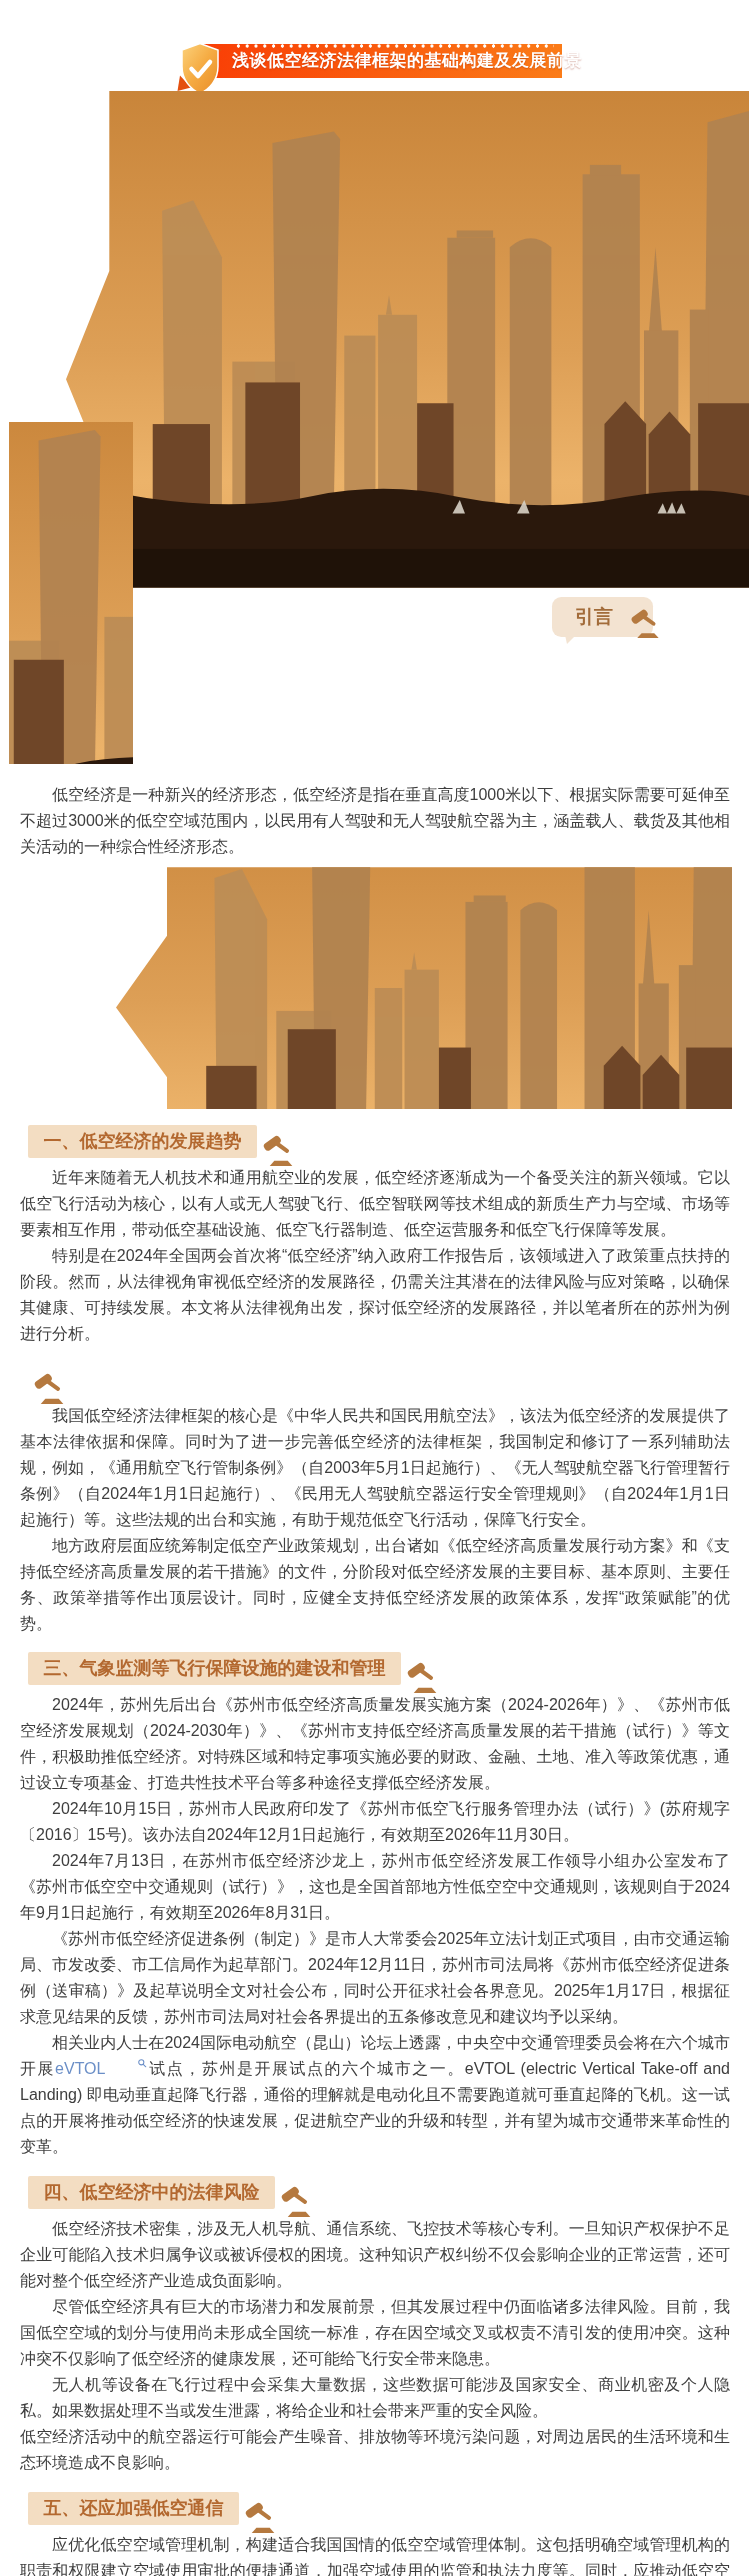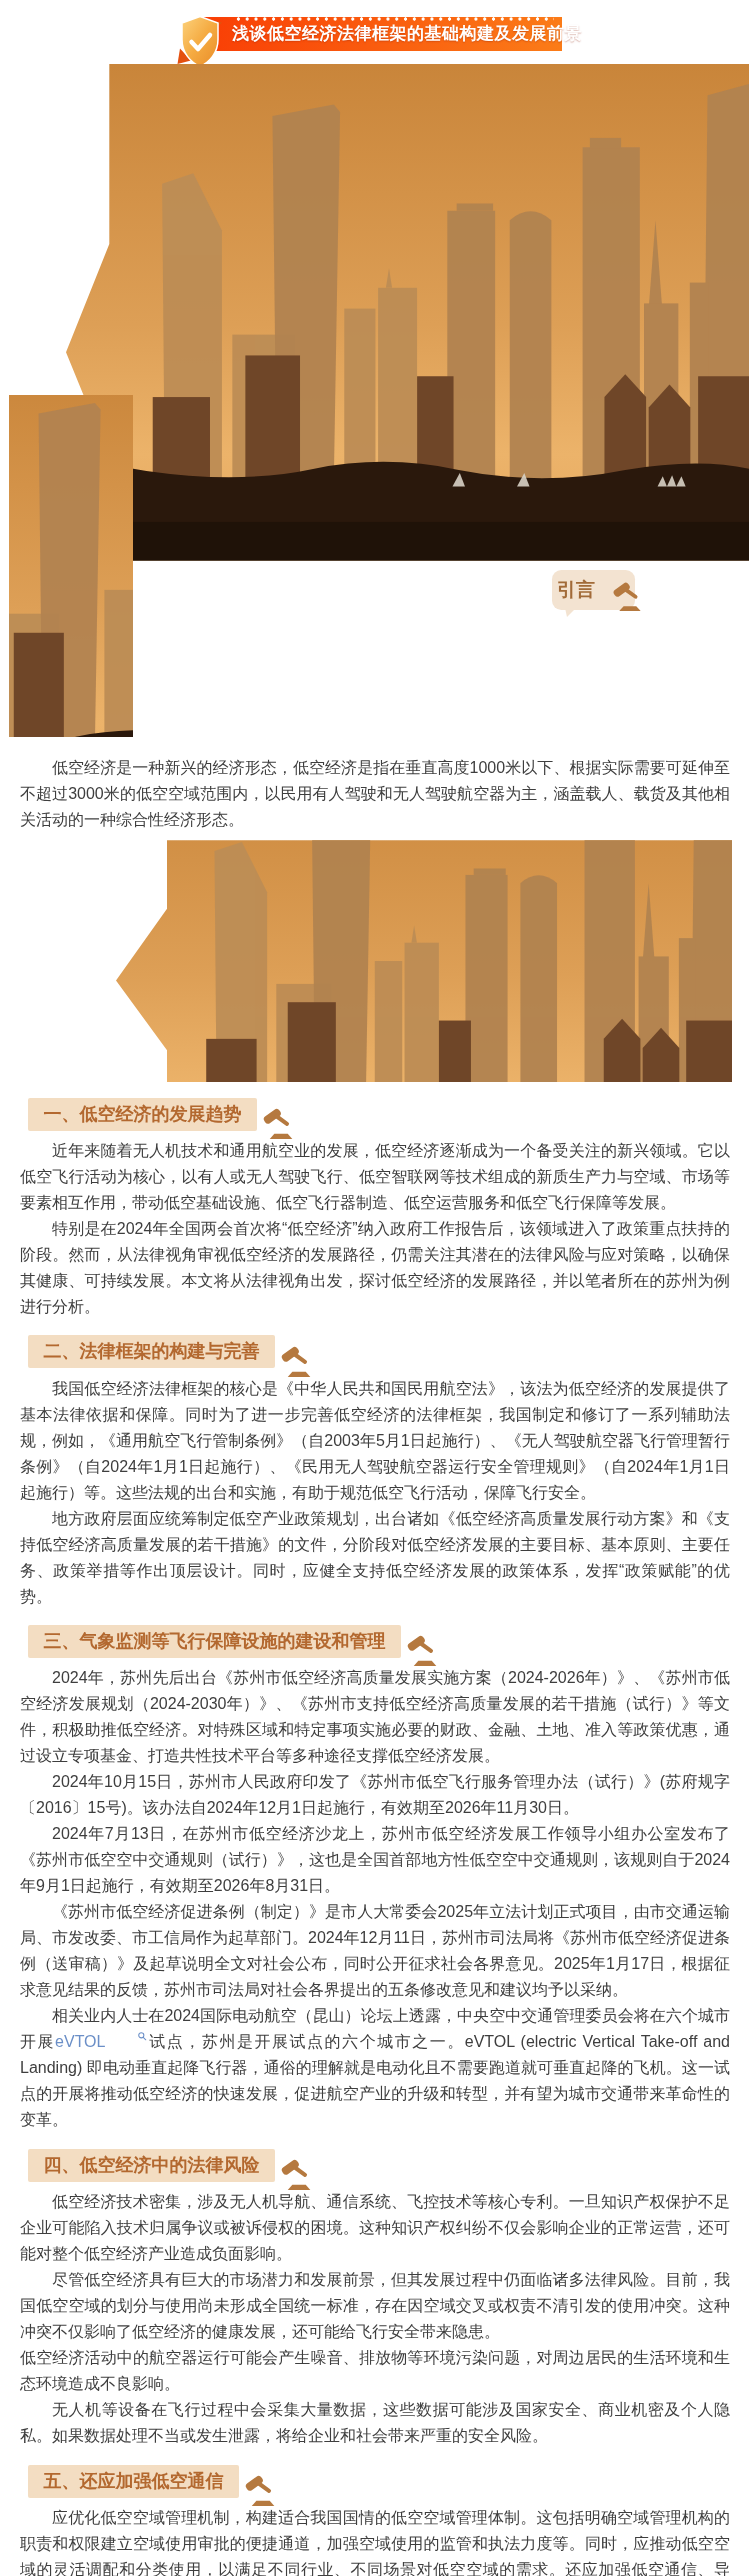--- a/index.html
+++ b/index.html
@@ -7,21 +7,21 @@
     --pill-bg:#f3ddc2; --heading-text:#b3682f; --gavel:#b5793f;
     --bubble-bg:#f3e3d1; --bubble-text:#a26b39;
     --panel-bg:#f6efdf; --body-text:#3e3e3e;
     --link-blue:#6b8fc7; --pin-red:#b5452c; --divider:#ececec;
   }
   html,body{margin:0;padding:0;background:#fff;}
   body{min-height:3662px;font-family:"Liberation Sans","DejaVu Sans",sans-serif;color:var(--body-text);}
   .page{width:750px;position:relative;overflow:hidden;background:#fff;}
 
   
-  .title-wrap{padding-top:13px;}
+  .title-wrap{padding-top:40px;}
   .banner{position:relative;width:364px;height:34px;margin-left:198px;
           background:linear-gradient(100deg,var(--banner-a),var(--banner-b));}
   .banner .dots{height:4.1px;margin:3.6px 8.2px 0 36px;
     background-image:radial-gradient(circle,#ffffff 1.5px,rgba(255,255,255,0) 1.9px);
     background-size:8.8px 4.1px;background-position:0 0;background-repeat:repeat-x;}
   .banner .title-text{margin:1.5px 5.2px 0 34px;text-align:center;color:#fff;font-weight:700;
     font-size:17px;letter-spacing:0.5px;white-space:nowrap;text-shadow:0 1px 1.5px rgba(140,30,0,.35);}
   .badge{position:absolute;left:-23px;top:-3.1px;width:50px;height:57px;}
 
   
@@ -32,21 +32,21 @@
   .img-b{position:absolute;left:9.3px;top:331px;width:124px;height:342px;}
   .img-c{margin:7.2px 0 0 116px;width:616px;height:242px;
     clip-path:polygon(8.28% 0,100% 0,100% 100%,8.28% 100%,8.28% 86.8%,0 57.9%,8.28% 28.3%);}
 
   
   .tag-bubble{position:absolute;background:var(--bubble-bg);border-radius:9.3px;
     color:var(--bubble-text);font-weight:700;display:flex;align-items:center;}
   .tag-bubble::after{content:'';position:absolute;left:13.4px;bottom:-7.7px;width:0;height:0;
     border-left:2.1px solid transparent;border-right:9.3px solid transparent;
     border-top:9.3px solid var(--bubble-bg);}
-  .tag-intro{left:552px;top:506px;width:78px;height:40px;font-size:19px;padding-left:5px;}
+  .tag-intro{left:552px;top:506px;width:78px;height:40px;font-size:19px;padding-left:23px;}
   .tag-intro .gavel{position:absolute;right:-11.3px;top:8.2px;width:36px;height:36px;}
 
   
   .text-col{padding:0 20px;}
   .body-p{margin:0;font-size:16px;line-height:26px;color:var(--body-text);
     text-align:justify;text-indent:2em;}
   .body-p.noindent{text-indent:0;}
   .intro-block{margin-top:18.5px;}
   .evtol-link{color:var(--link-blue);text-decoration:none;}
   .sup-search{display:inline-block;vertical-align:super;line-height:0;}
@@ -180,21 +180,21 @@
           </svg></span>
     </div>
     <div class="text-col">
         <p class="body-p">近年来随着无人机技术和通用航空业的发展，低空经济逐渐成为一个备受关注的新兴领域。它以低空飞行活动为核心，以有人或无人驾驶飞行、低空智联网等技术组成的新质生产力与空域、市场等要素相互作用，带动低空基础设施、低空飞行器制造、低空运营服务和低空飞行保障等发展。</p>
         <p class="body-p">特别是在2024年全国两会首次将“低空经济”纳入政府工作报告后，该领域进入了政策重点扶持的阶段。然而，从法律视角审视低空经济的发展路径，仍需关注其潜在的法律风险与应对策略，以确保其健康、可持续发展。本文将从法律视角出发，探讨低空经济的发展路径，并以笔者所在的苏州为例进行分析。</p>
       </div>
   </section>
 
   <section class="sec">
     <div class="heading-row">
-      <span class="pill">二、法律框架的构建与完善</span><span class="gavel"><svg viewBox="0 0 74 74" width="100%" height="100%">
+      <span class="gavel"><svg viewBox="0 0 74 74" width="100%" height="100%">
             <g fill="var(--gavel)">
               <rect x="6" y="16" width="36" height="16" rx="7" transform="rotate(-36 24 24)"></rect>
               <rect x="25" y="27" width="34" height="8" rx="4" transform="rotate(36 42 31)"></rect>
               <path d="M28 58 l26 0 l9 10 l-44 0 z"></path>
             </g>
           </svg></span>
     </div>
     <div class="text-col">
         <p class="body-p">我国低空经济法律框架的核心是《中华人民共和国民用航空法》，该法为低空经济的发展提供了基本法律依据和保障。同时为了进一步完善低空经济的法律框架，我国制定和修订了一系列辅助法规，例如，《通用航空飞行管制条例》（自2003年5月1日起施行）、《无人驾驶航空器飞行管理暂行条例》（自2024年1月1日起施行）、《民用无人驾驶航空器运行安全管理规则》（自2024年1月1日起施行）等。这些法规的出台和实施，有助于规范低空飞行活动，保障飞行安全。</p>
         <p class="body-p">地方政府层面应统筹制定低空产业政策规划，出台诸如《低空经济高质量发展行动方案》和《支持低空经济高质量发展的若干措施》的文件，分阶段对低空经济发展的主要目标、基本原则、主要任务、政策举措等作出顶层设计。同时，应健全支持低空经济发展的政策体系，发挥“政策赋能”的优势。</p>
@@ -229,22 +229,22 @@
             <g fill="var(--gavel)">
               <rect x="6" y="16" width="36" height="16" rx="7" transform="rotate(-36 24 24)"></rect>
               <rect x="25" y="27" width="34" height="8" rx="4" transform="rotate(36 42 31)"></rect>
               <path d="M28 58 l26 0 l9 10 l-44 0 z"></path>
             </g>
           </svg></span>
     </div>
     <div class="text-col">
         <p class="body-p">低空经济技术密集，涉及无人机导航、通信系统、飞控技术等核心专利。一旦知识产权保护不足企业可能陷入技术归属争议或被诉侵权的困境。这种知识产权纠纷不仅会影响企业的正常运营，还可能对整个低空经济产业造成负面影响。</p>
         <p class="body-p">尽管低空经济具有巨大的市场潜力和发展前景，但其发展过程中仍面临诸多法律风险。目前，我国低空空域的划分与使用尚未形成全国统一标准，存在因空域交叉或权责不清引发的使用冲突。这种冲突不仅影响了低空经济的健康发展，还可能给飞行安全带来隐患。</p>
+        <p class="body-p">无人机等设备在飞行过程中会采集大量数据，这些数据可能涉及国家安全、商业机密及个人隐私。如果数据处理不当或发生泄露，将给企业和社会带来严重的安全风险。</p>
         <p class="body-p noindent">低空经济活动中的航空器运行可能会产生噪音、排放物等环境污染问题，对周边居民的生活环境和生态环境造成不良影响。</p>
-        <p class="body-p">无人机等设备在飞行过程中会采集大量数据，这些数据可能涉及国家安全、商业机密及个人隐私。如果数据处理不当或发生泄露，将给企业和社会带来严重的安全风险。</p>
       </div>
   </section>
 
   <section class="sec">
     <div class="heading-row">
       <span class="pill">五、还应加强低空通信</span><span class="gavel"><svg viewBox="0 0 74 74" width="100%" height="100%">
             <g fill="var(--gavel)">
               <rect x="6" y="16" width="36" height="16" rx="7" transform="rotate(-36 24 24)"></rect>
               <rect x="25" y="27" width="34" height="8" rx="4" transform="rotate(36 42 31)"></rect>
               <path d="M28 58 l26 0 l9 10 l-44 0 z"></path>

